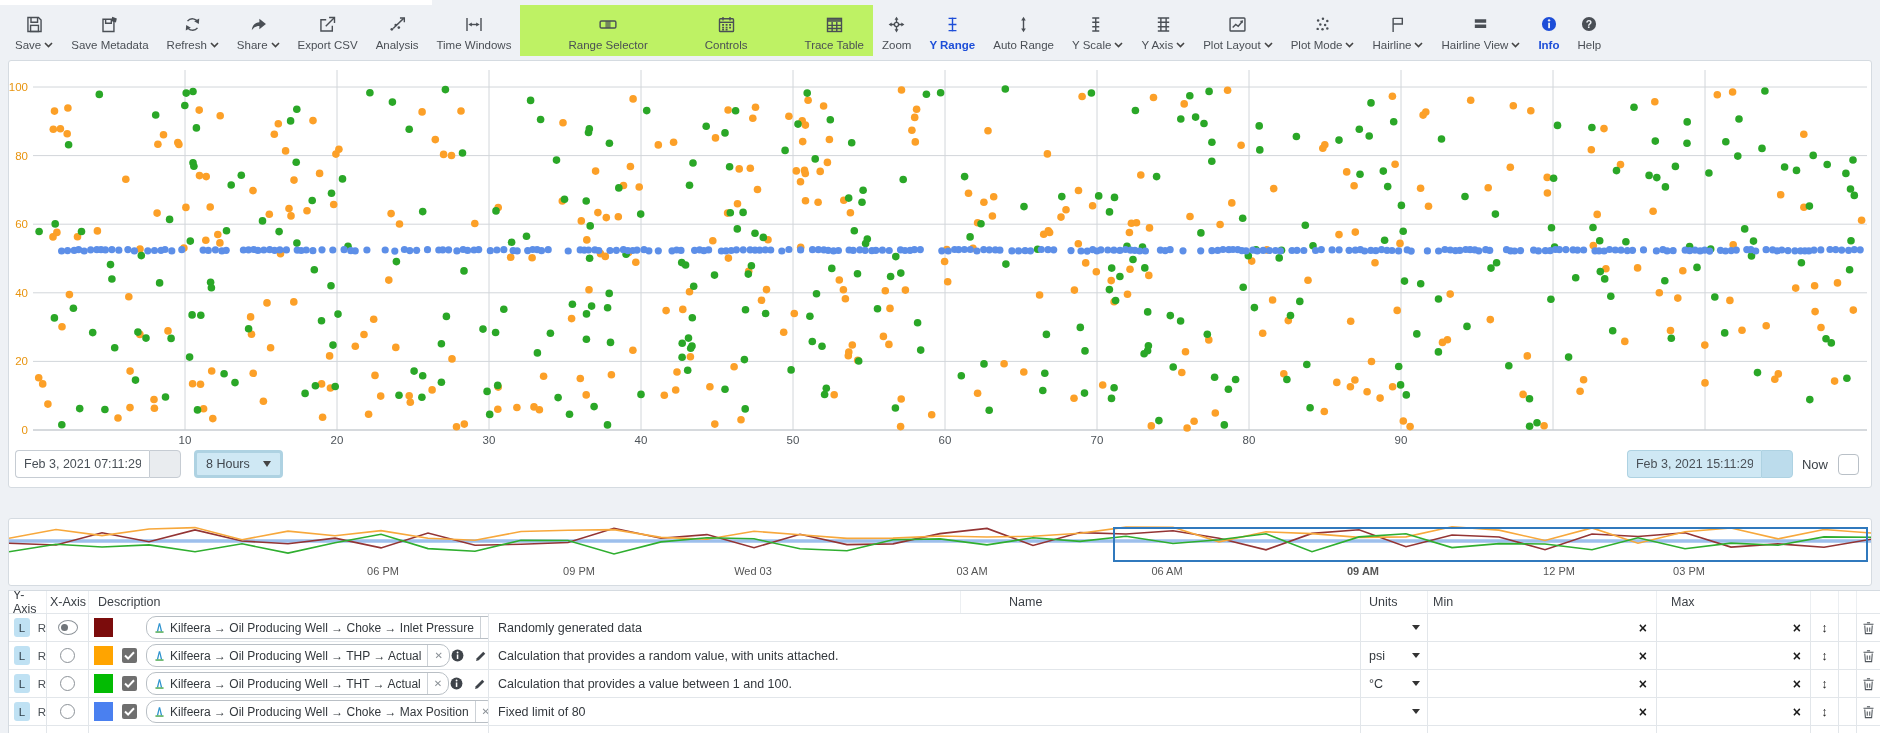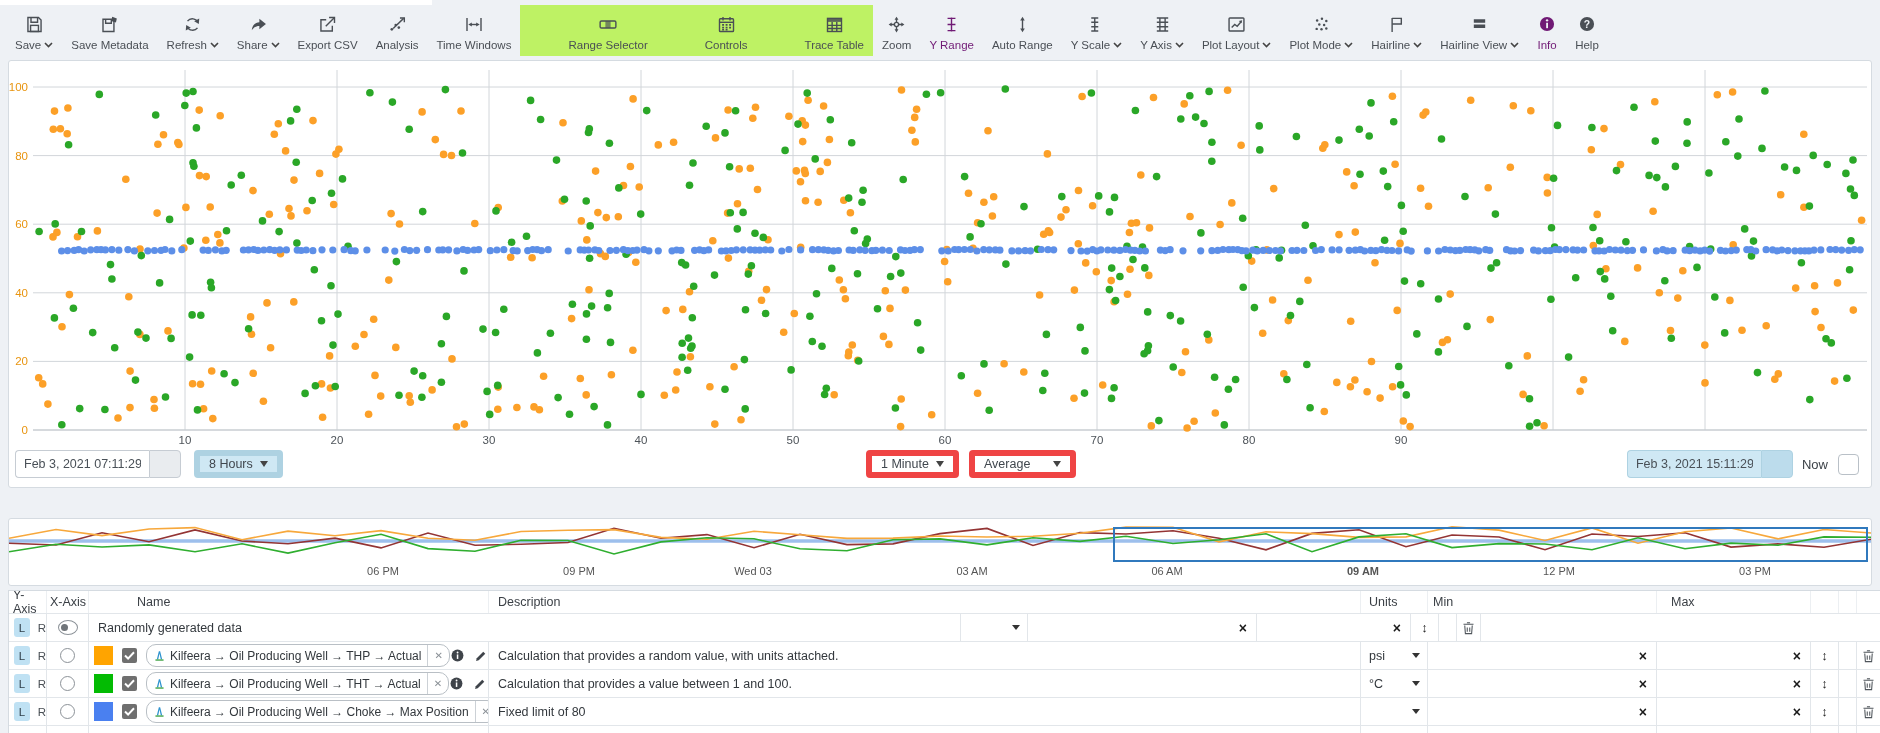--- a/index.html
+++ b/index.html
@@ -4,39 +4,39 @@
 <style>
   html,body{margin:0;padding:0;background:#eef1f5;}
   body{width:1880px;height:733px;overflow:hidden;font-family:"Liberation Sans",sans-serif;position:relative;}
   .app{position:absolute;inset:0;background:#eef1f5;}
   .top-strip{position:absolute;left:0;top:0;width:432px;height:5px;background:#fff;border-bottom:1px solid #cdd3d9;}
 
   
   .toolbar{position:absolute;left:0;top:5px;width:100%;height:51px;background:#eef1f5;display:flex;align-items:stretch;padding-left:6px;box-sizing:border-box;}
   .tb-btn{display:flex;flex-direction:column;align-items:center;justify-content:flex-start;padding:7px 9px 0 9px;cursor:pointer;color:#4a4f55;}
   .tb-btn.active{background:#bef264;padding-left:48px;}
-  .tb-btn.disabled{color:#701a75;}
+  .tb-btn.disabled{color:#1d4ed8;font-weight:bold;}
   .tb-icon{height:24px;display:flex;align-items:center;justify-content:center;}
   .tb-icon svg{display:block;}
   .tb-label{font-size:11.5px;margin-top:3px;white-space:nowrap;display:flex;align-items:center;gap:3px;color:inherit;}
   .tb-label .chev svg{display:block;}
 
   
   .panel{position:absolute;background:#fff;border:1px solid #d5dbe1;border-radius:3px;box-sizing:border-box;}
   .chart-panel{left:8px;top:60px;width:1864px;height:428px;}
   .timeline-panel{left:8px;top:518px;width:1864px;height:68px;}
 
   
   .controls-row{position:absolute;left:0;top:391px;width:100%;height:30px;}
   .ctl-group{position:absolute;display:flex;align-items:center;height:24px;}
   .date-input{height:26px;border:1px solid #c6ccd3;border-right:none;border-radius:4px 0 0 4px;background:#fff;font-family:"Liberation Sans",sans-serif;font-size:12.5px;color:#495057;padding:0 8px;width:117px;outline:none;}
   .cal-btn{height:28px;width:32px;border:1px solid #c6ccd3;border-radius:0 4px 4px 0;background:#e9ecef;display:flex;align-items:center;justify-content:center;padding:0;cursor:pointer;}
   .date-input.blue{background:#cfe8f4;border-color:#aed2e2;}
   .cal-btn.blue{background:#bcdcec;border-color:#aed2e2;}
-  .sel{height:28px;border:6px solid #ef4444;border-radius:4px;background:#fff;display:flex;align-items:center;padding:0 9px;font-size:12.5px;color:#40474e;box-sizing:border-box;cursor:pointer;}
+  .sel{height:28px;border:3px solid #ef4444;border-radius:4px;background:#fff;display:flex;align-items:center;padding:0 9px;font-size:12.5px;color:#40474e;box-sizing:border-box;cursor:pointer;}
   .sel .caret{margin-left:auto;width:0;height:0;border-left:4.5px solid transparent;border-right:4.5px solid transparent;border-top:6px solid #444;}
   .sel.blue{background:#cfe8f4;border-color:#aed2e2;}
   .now-label{font-size:13px;color:#3c4248;margin:0 10px 0 9px;}
   .now-checkbox{width:19px;height:19px;background:#fff;border:1px solid #b9c0c7;border-radius:4px;cursor:pointer;}
 
   
   .tl-label{position:absolute;top:46px;transform:translateX(-50%);font-size:11px;color:#555;white-space:nowrap;}
   .selection-box{position:absolute;left:1104px;top:8px;width:755px;height:35px;border:2px solid #3079bd;box-sizing:border-box;cursor:move;}
 
   
@@ -1295,30 +1295,20 @@
         <button class="cal-btn">
             <span class="cal-ic"></span>
           </button>
       </div>
       <div class="ctl-group" style="left:185px;">
         <div class="sel blue" style="width:89px;">
           <span>8 Hours</span>
           <span class="caret"></span>
         </div>
       </div>
-      <div class="ctl-group" style="left:857px;">
-        <div class="sel" style="width:93px;">
-          <span>1 Minute</span>
-          <span class="caret"></span>
-        </div>
-        <div class="sel" style="width:107px;margin-left:10px;">
-          <span>Average</span>
-          <span class="caret"></span>
-        </div>
-      </div>
       <div class="ctl-group" style="right:12px;">
         <input class="date-input blue" readonly="" value="Feb 3, 2021 15:11:29" style="">
         <button class="cal-btn blue">
             <span class="cal-ic"></span>
           </button>
         <span class="now-label">Now</span>
         <span class="now-checkbox"></span>
       </div>
     </div>
   </div>
@@ -1331,45 +1321,59 @@
         <polyline stroke-width="1.6" points="0,32.7 47,25.2 93,28.0 140,25.9 186,32.7 233,24.8 279,34.1 326,23.8 372,15.3 419,29.6 466,32.3 512,21.3 559,21.5 605,35.0 652,22.9 698,18.7 745,19.8 791,29.7 838,31.8 884,20.8 931,19.9 978,25.9 1024,18.8 1071,22.4 1117,17.3 1164,24.5 1210,20.7 1257,14.8 1303,32.7 1350,17.9 1397,14.7 1443,28.6 1490,24.6 1536,25.0 1583,30.7 1629,18.8 1676,29.8 1722,24.1 1769,26.2 1815,17.9 1862,18.2" fill="none" stroke="#2fae2f"></polyline>
       </svg>
     <div id="timeline-labels">
         <div class="tl-label" style="left: 374px;">06 PM</div>
         <div class="tl-label" style="left: 570px;">09 PM</div>
         <div class="tl-label" style="left: 744px;">Wed 03</div>
         <div class="tl-label" style="left: 963px;">03 AM</div>
         <div class="tl-label" style="left: 1158px;">06 AM</div>
         <div class="tl-label" style="left: 1354px; font-weight: bold;">09 AM</div>
         <div class="tl-label" style="left: 1550px;">12 PM</div>
-        <div class="tl-label" style="left: 1746px;">03 PM</div>
+        <div class="tl-label" style="left: 1680px;">03 PM</div>
       </div>
     <div class="selection-box"></div>
   </div>
 
   <div class="trace-table" id="trace-table">
       <div class="tt-row tt-head">
         <div class="tt-cell" style="width: 38px; flex: 0 0 auto; padding-left: 4px;">Y-Axis</div>
         <div class="tt-cell" style="width: 42px; flex: 0 0 auto; padding-left: 3px;">X-Axis</div>
+        <div class="tt-cell" style="width: 872px; flex: 0 0 auto; padding-left: 9px;">Description</div>
         <div class="tt-cell" style="width: 400px; flex: 0 0 auto; padding-left: 48px;">Name</div>
-        <div class="tt-cell" style="width: 872px; flex: 0 0 auto; padding-left: 9px;">Description</div>
         <div class="tt-cell" style="width: 67px; flex: 0 0 auto; padding-left: 8px;">Units</div>
         <div class="tt-cell" style="width: 229px; flex: 0 0 auto; padding-left: 5px;">Min</div>
         <div class="tt-cell" style="width: 154px; flex: 0 0 auto; padding-left: 14px;">Max</div>
         <div class="tt-cell" style="width: 28px; flex: 0 0 auto; padding-left: 0px;"></div>
         <div class="tt-cell" style="width: 18px; flex: 0 0 auto; padding-left: 0px;"></div>
         <div class="tt-cell" style="width: 24px; flex: 0 0 auto; padding-left: 0px;"></div>
       </div>
       <div class="tt-row tt-body">
         <div class="tt-cell" style="width: 38px; flex: 0 0 auto;">
           <span class="lchip">L</span>
           <span class="rlabel">R</span>
         </div>
         <div class="tt-cell" style="width: 42px; flex: 0 0 auto;">
           <span class="radio sel"></span>
+        </div>
+        <div class="tt-cell" style="width: 400px; flex: 0 0 auto;">
+          <span class="swatch" style="background:#7b0c0c"></span>
+          <span class="cbx-space"></span>
+          <span class="pill">
+            <span class="pico">
+              <svg width="13" height="13" viewBox="0 0 24 24">
+                <path d="M7 19.5L10.8 4h2.4L17 19.5h-2.6L12 8.5 9.6 19.5z" fill="#2e93cf"></path>
+                <rect x="4.5" y="19" width="15" height="2.8" fill="#54ad58"></rect>
+              </svg>
+            </span>
+            <span class="ptext">Kilfeera → Oil Producing Well → Choke → Inlet Pressure</span>
+            <span class="pill-x">✕</span>
+          </span>
         </div>
         <div class="tt-cell" style="width: 872px; flex: 0 0 auto;">
           <span class="desc-text">Randomly generated data</span>
         </div>
         <div class="tt-cell" style="width: 67px; flex: 0 0 auto;">
           <span class="units-text"></span>
           <span class="unit-caret"></span>
         </div>
         <div class="tt-cell" style="width: 229px; flex: 0 0 auto;">
           <span class="clear-x">×</span>

